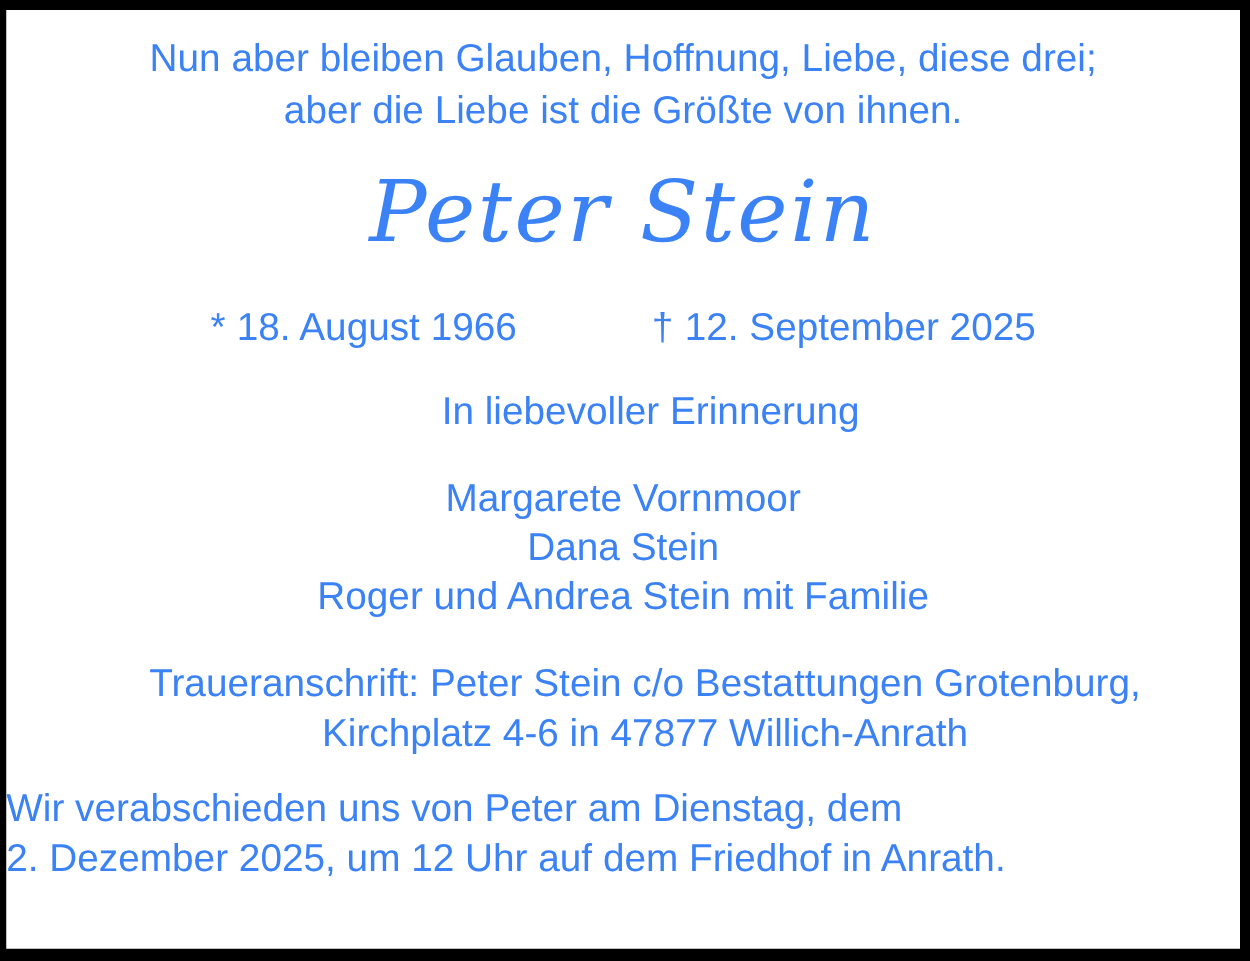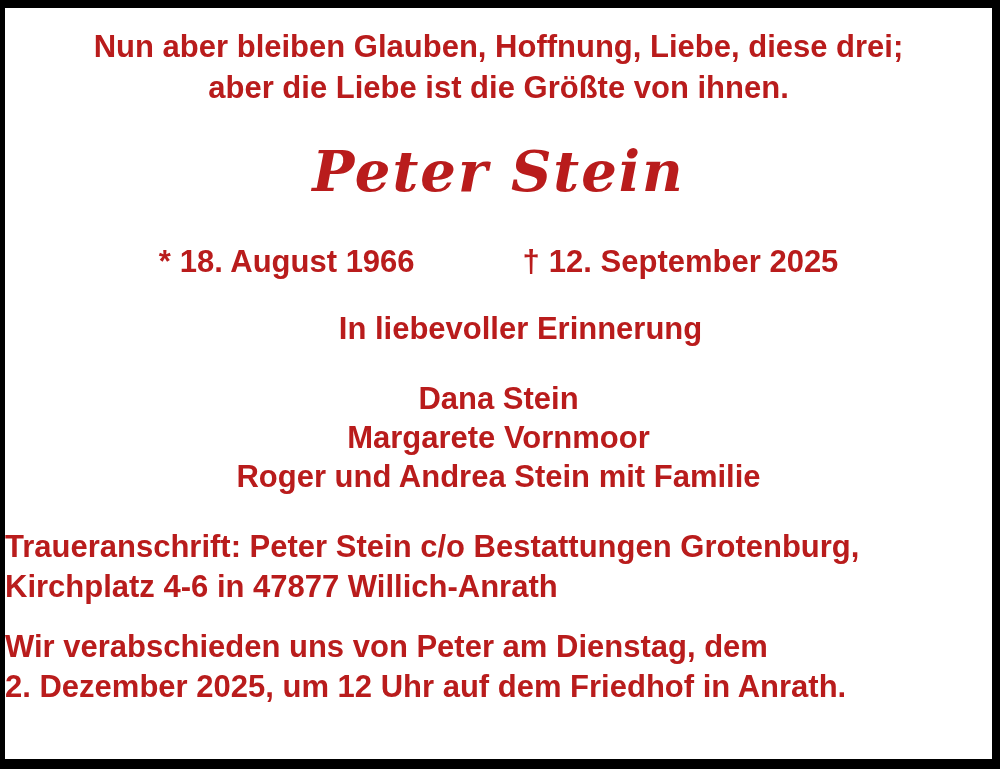--- a/index.html
+++ b/index.html
@@ -14,36 +14,36 @@
     position: relative;
     overflow: hidden;
   }
   .page {
     position: absolute;
     left: 5px;
     top: 8px;
     right: 8px;
     bottom: 10px;
     background: #ffffff;
-    color: #b91c1c;
+    color: #3b82f6;
     font-family: "Liberation Sans", sans-serif;
     font-size: 31px;
-    font-weight: 700;
+    font-weight: 400;
   }
   .quote {
     padding-top: 18px;
     text-align: center;
     line-height: 41px;
   }
   .deceased-name {
     margin-top: 8px;
     text-align: center;
     font-family: "DejaVu Serif", serif;
     font-style: italic;
-    font-size: 56px;
+    font-size: 68px;
     line-height: 110px;
     letter-spacing: 2px;
   }
   .dates-row {
     margin-top: 16px;
     display: flex;
     justify-content: center;
     gap: 108px;
     line-height: 40px;
   }
@@ -64,22 +64,23 @@
     text-align: center;
     line-height: 39px;
   }
   .mourners p,
   .address p,
   .farewell p {
     margin: 0;
   }
   .address {
     margin-top: 31px;
+    padding-left: 35px;
     line-height: 40px;
-    text-align: left;
+    text-align: center;
   }
   .farewell {
     margin-top: 20px;
     line-height: 40px;
     text-align: left;
   }
 </style>
 </head>
 <body>
 
@@ -99,22 +100,22 @@
     </div>
     <div class="date-item">
       <span>†</span>
       <span>12. September 2025</span>
     </div>
   </div>
 
   <div class="remembrance">In liebevoller Erinnerung</div>
 
   <div class="mourners">
+    <p>Margarete Vornmoor</p>
     <p>Dana Stein</p>
-    <p>Margarete Vornmoor</p>
     <p>Roger und Andrea Stein mit Familie</p>
   </div>
 
   <div class="address">
     <p>Traueranschrift: Peter Stein c/o Bestattungen Grotenburg,</p>
     <p>Kirchplatz 4-6 in 47877 Willich-Anrath</p>
   </div>
 
   <div class="farewell">
     <p>Wir verabschieden uns von Peter am Dienstag, dem</p>

